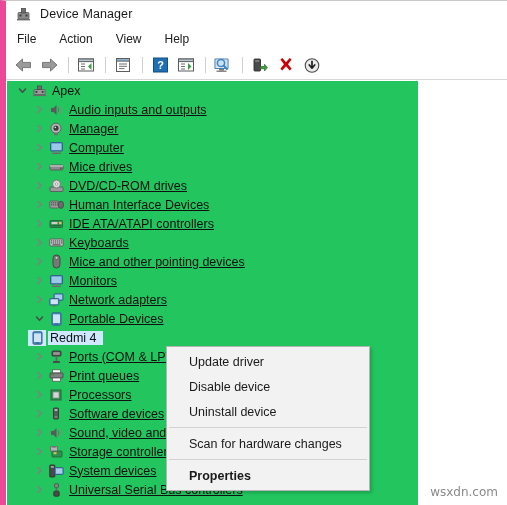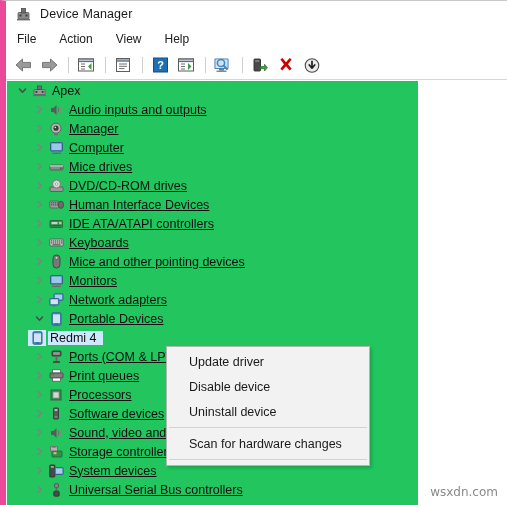--- a/index.html
+++ b/index.html
@@ -690,17 +690,18 @@
 
   </div>
 
   <div class="ctxmenu">
     <div class="ctxitem">Update driver</div>
     <div class="ctxitem">Disable device</div>
     <div class="ctxitem">Uninstall device</div>
     <div class="ctxsep"></div>
     <div class="ctxitem">Scan for hardware changes</div>
     <div class="ctxsep"></div>
+    <div class="ctxitem bold">Properties</div>
   </div>
 
   <div class="watermark">wsxdn.com</div>
 
 </div>
 
 </body></html>

